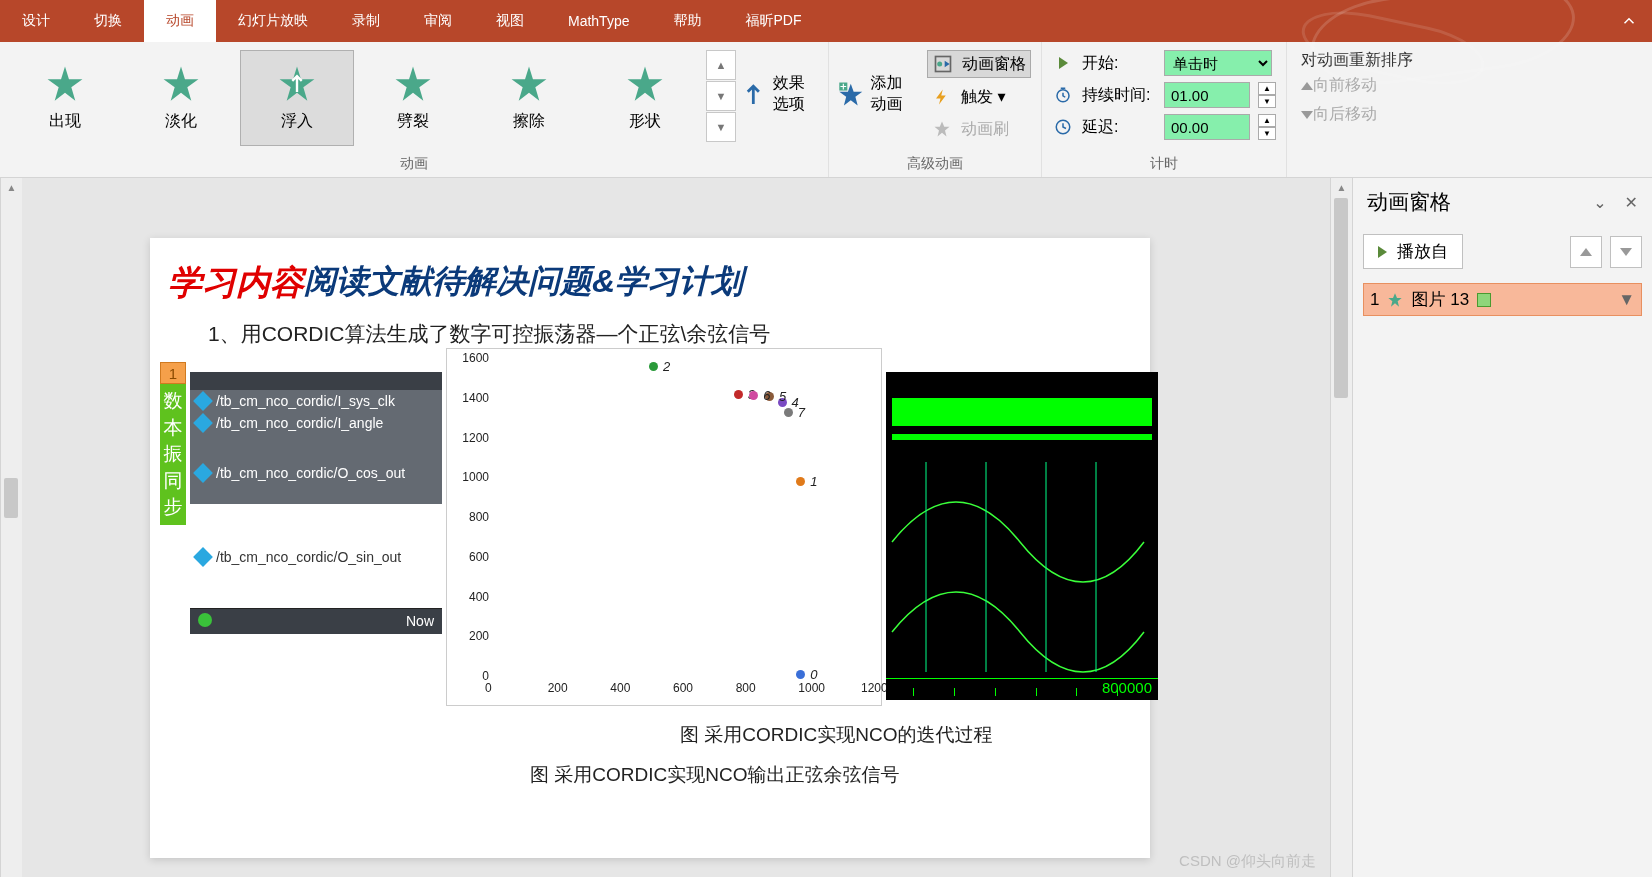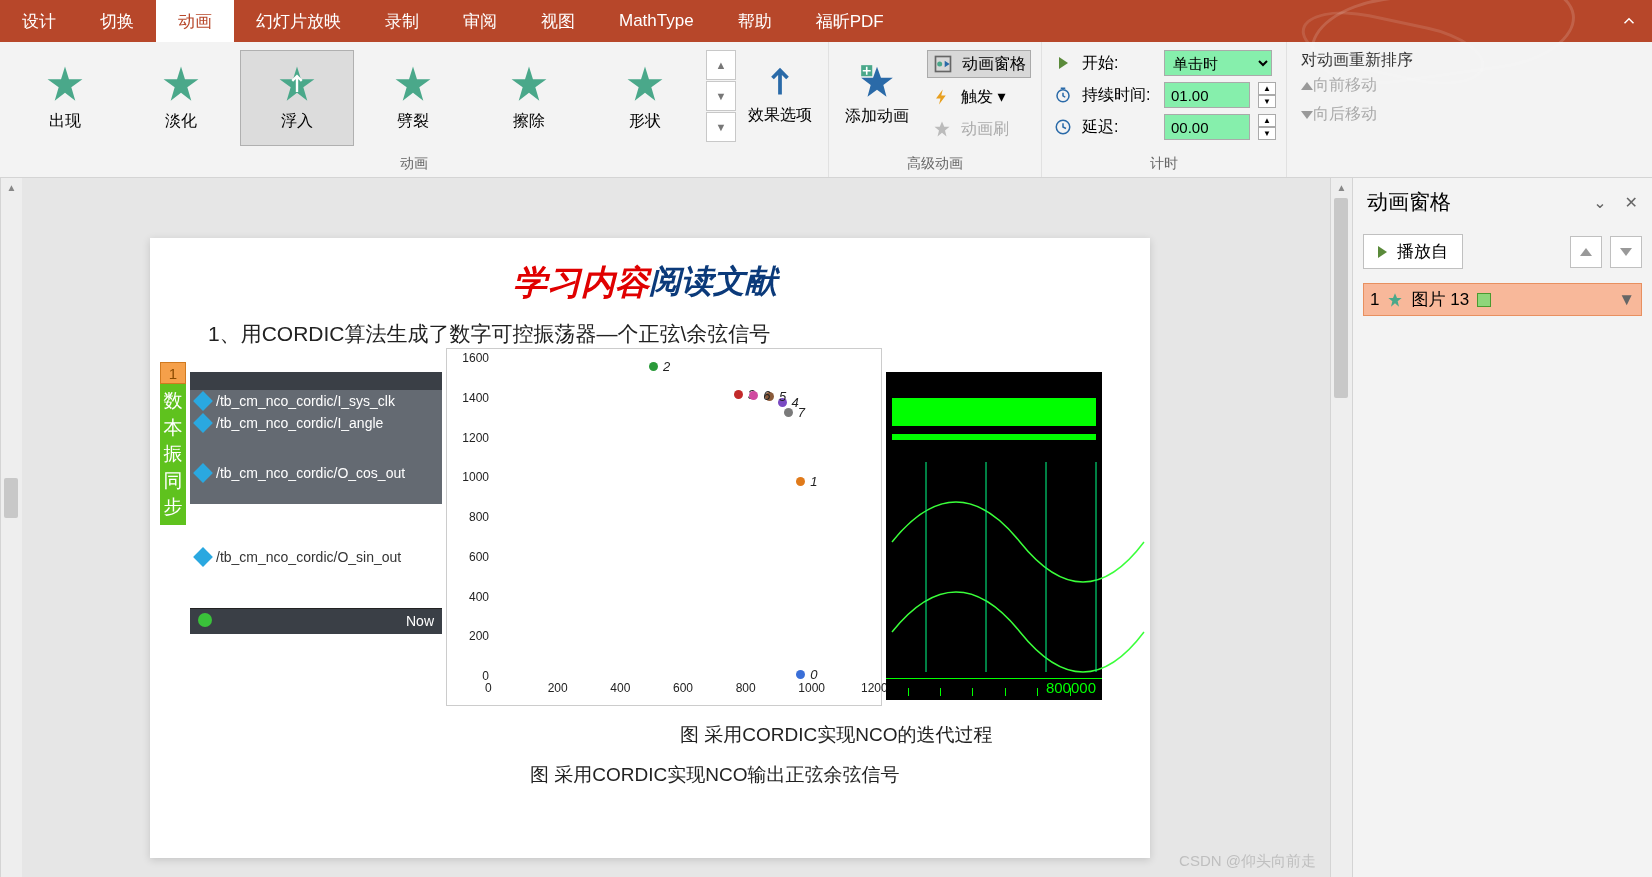--- a/index.html
+++ b/index.html
@@ -1,74 +1,74 @@
 <!DOCTYPE html>
 <html><head>
 <meta charset="utf-8">
 <style>
 *{margin:0;padding:0;box-sizing:border-box;font-family:"Microsoft YaHei","Segoe UI",sans-serif;}
 body{background:#e6e6e6;overflow:hidden;width:1652px;height:877px;}
-.tabs{background:#b7472a;height:42px;display:flex;align-items:stretch;color:#fff;font-size:17px;}
+.tabs{background:#b7472a;height:42px;display:flex;align-items:stretch;color:#fff;font-size:14px;}
 .tab{padding:0 22px;display:flex;align-items:center;cursor:pointer;}
 .tab.active{background:#fff;color:#b7472a;}
 .tab.search{display:flex;align-items:center;gap:10px;color:#fdd;margin-left:18px;}
 .ribbon-decor{flex:1;position:relative;}
 .ribbon-decor::before{content:"";position:absolute;right:30px;top:-10px;width:260px;height:80px;border:3px solid rgba(255,255,255,.15);border-radius:110px/60px;transform:rotate(-8deg);}
 .ribbon-decor::after{content:"";position:absolute;right:120px;top:20px;width:180px;height:50px;border:3px solid rgba(255,255,255,.12);border-radius:90px/40px;transform:rotate(12deg);}
 .collapse-icon{padding:0 14px;display:flex;align-items:center;color:#fff;}
 .ribbon{background:#f3f3f3;border-bottom:1px solid #d4d4d4;display:flex;height:136px;}
 .rsect{border-right:1px solid #e1e1e1;display:flex;flex-direction:column;padding:4px 4px 2px 4px;}
 .rsect-body{flex:1;display:flex;align-items:flex-start;}
 .rsect-label{text-align:center;font-size:14px;color:#666;padding:2px 0;}
 .anim-gallery{display:flex;gap:2px;padding:4px;}
 .anim-item{width:114px;height:96px;display:flex;flex-direction:column;align-items:center;justify-content:center;gap:8px;border:1px solid transparent;cursor:pointer;}
 .anim-item.sel{background:#dcdcdc;border:1px solid #b0b0b0;}
 .star{width:38px;height:38px;}
 .gallery-arrows{width:30px;display:flex;flex-direction:column;gap:1px;margin-top:4px;}
 .ga-btn{height:30px;border:1px solid #c8c8c8;background:#fff;display:flex;align-items:center;justify-content:center;font-size:11px;color:#777;cursor:pointer;}
-.big-btn{width:88px;height:96px;display:flex;flex-direction:column;align-items:center;justify-content:center;gap:6px;font-size:16px;cursor:pointer;padding:4px;}
+.big-btn{width:88px;height:96px;display:flex;flex-direction:row;align-items:center;justify-content:center;gap:6px;font-size:16px;cursor:pointer;padding:4px;}
 .adv-list{display:flex;flex-direction:column;gap:6px;padding:4px 6px;font-size:16px;}
 .adv-row{display:flex;align-items:center;gap:8px;padding:2px 4px;cursor:pointer;}
 .adv-row.on{background:#d8d8d8;border:1px solid #aaa;}
 .adv-row.dis{color:#aaa;}
 .timing{display:flex;flex-direction:column;gap:6px;padding:4px 6px;font-size:16px;}
 .trow{display:flex;align-items:center;gap:8px;}
 .trow select,.trow .numbox{border:1px solid #aaa;background:#86efac;font-size:15px;height:26px;}
 .trow select{width:108px;padding:0 4px;}
 .trow .numbox{width:86px;padding:0 6px;display:flex;align-items:center;}
 .spinners{display:flex;flex-direction:column;}
 .sp{width:18px;height:13px;border:1px solid #aaa;background:#fff;font-size:8px;display:flex;align-items:center;justify-content:center;cursor:pointer;}
 .reorder{padding:4px 10px;font-size:16px;}
 .reorder .rrow{display:flex;align-items:center;gap:0;color:#aaa;padding:4px 0;}
 .main{display:flex;height:699px;}
 .slide-area{flex:1;background:#e6e6e6;position:relative;overflow:hidden;}
 .vscr{width:22px;background:#eee;border-left:1px solid #d4d4d4;position:relative;}
 .vscr .thumb{position:absolute;left:3px;width:14px;background:#c8c8c8;border-radius:2px;}
 .slide{position:absolute;left:128px;top:60px;width:1000px;height:620px;background:#fff;box-shadow:0 2px 8px rgba(0,0,0,.15);}
-.slide-hdr{display:flex;justify-content:center;padding:22px 28px 8px 18px;}
+.slide-hdr{display:flex;justify-content:flex-start;padding:22px 28px 8px 18px;}
 .sh1{color:#e00000;font-size:34px;font-weight:bold;font-style:italic;}
 .sh2,.sh3{color:#0b3a7a;font-size:32px;font-weight:bold;font-style:italic;}
 .bullet{font-size:21px;padding:6px 0 14px 58px;color:#222;}
 .imgzone{position:relative;height:430px;}
 .tag{position:absolute;left:10px;top:0;background:#f5a04a;border:1px solid #d07a20;width:26px;height:22px;display:flex;align-items:center;justify-content:center;font-size:15px;color:#8a4a00;}
 .vtext{position:absolute;left:10px;top:22px;width:26px;background:#5fc21e;color:#fff;font-size:19px;padding:4px 0;text-align:center;line-height:1.4;}
 .wave-panel{position:absolute;left:40px;top:10px;width:252px;background:#646a72;color:#fff;font-size:14px;}
 .wave-panel .hdr{height:18px;background:#3a3f46;}
 .sig{display:flex;align-items:center;gap:6px;padding:3px 6px;}
 .sig .dia{width:14px;height:14px;transform:rotate(45deg);background:#2aa8e0;}
 .wave-panel .gap{height:42px;background:#fff;}
 .wave-panel .ftr{background:#3a3f46;padding:4px 8px;display:flex;justify-content:space-between;border-top:1px solid #222;}
 .wave-panel .ftr2{background:#3a3f46;padding:4px 8px;display:flex;justify-content:space-between;}
 .circ{width:14px;height:14px;border-radius:50%;display:inline-block;}
 .chart{position:absolute;left:296px;top:-14px;width:436px;height:358px;background:#fff;border:1px solid #ccc;}
 .chart-plot{position:absolute;left:50px;top:10px;right:10px;bottom:30px;}
 .axis{position:absolute;font-size:12px;color:#222;}
 .pt{position:absolute;font-size:13px;color:#222;font-style:italic;}
 .pt::before{content:"";position:absolute;left:-14px;top:3px;width:10px;height:10px;border-radius:50%;}
-.wf{position:absolute;left:736px;top:10px;width:216px;height:328px;background:#000;}
+.wf{position:absolute;left:736px;top:10px;width:272px;height:328px;background:#000;}
 .wf .band{position:absolute;left:6px;right:6px;background:#00ff00;}
 .wf svg{position:absolute;left:0;top:0;}
 .wf .axis-b{position:absolute;bottom:4px;left:0;right:0;height:18px;border-top:1px solid #0f0;}
 .wf .tk{position:absolute;bottom:0;width:1px;height:8px;background:#0f0;}
 .cap{position:absolute;font-size:19px;color:#222;}
 .anim-pane{width:300px;background:#f3f3f3;border-left:1px solid #d4d4d4;display:flex;flex-direction:column;}
 .ap-hdr{display:flex;align-items:center;justify-content:space-between;padding:10px 14px;font-size:21px;}
 .ap-hdr .ctrl{display:flex;gap:18px;color:#666;font-size:16px;}
 .ap-tool{display:flex;align-items:center;gap:8px;padding:8px 10px;}
 .play-btn{border:1px solid #c0c0c0;background:#fff;padding:5px 14px;display:flex;align-items:center;gap:10px;font-size:17px;cursor:pointer;}
@@ -270,20 +270,21 @@
   <div class="vscr">
       <div style="height:18px;display:flex;align-items:center;justify-content:center;color:#888;font-size:10px;">▲</div>
       <div class="thumb" style="top:300px;height:40px;"></div>
     </div>
 
   <div class="slide-area">
     <div class="slide">
       <div class="slide-hdr">
         <span class="sh1">学习内容</span>
         <span class="sh2">阅读文献</span>
+        <span class="sh3">待解决问题&amp;学习计划</span>
       </div>
       <div class="bullet">1、用CORDIC算法生成了数字可控振荡器—个正弦\余弦信号</div>
       <div class="imgzone">
         <div class="tag">1</div>
         <div class="vtext"><span>数本振同步</span></div>
 
         <div class="wave-panel">
           <div class="hdr"></div>
           <div class="sig">
               <span class="dia"></span>

